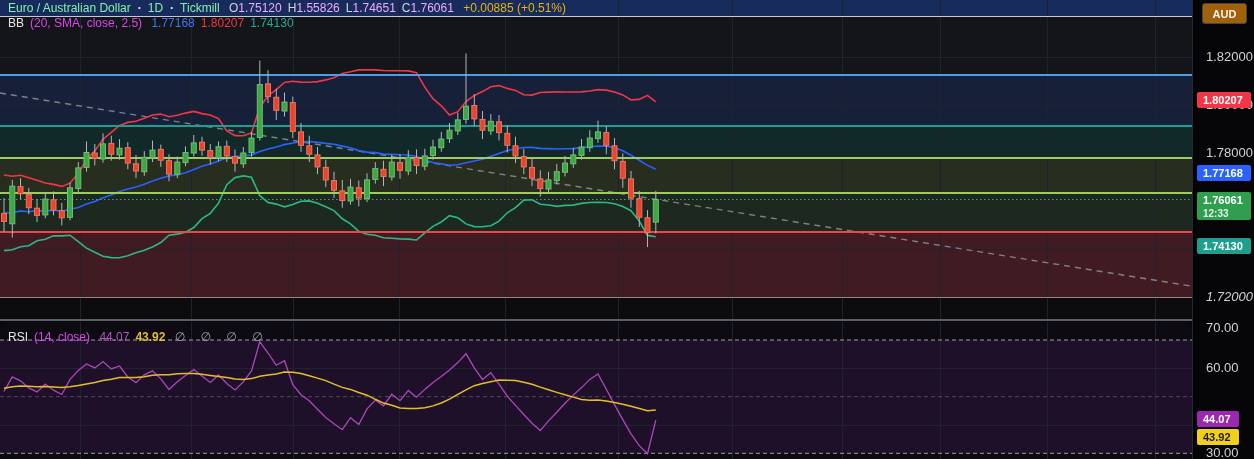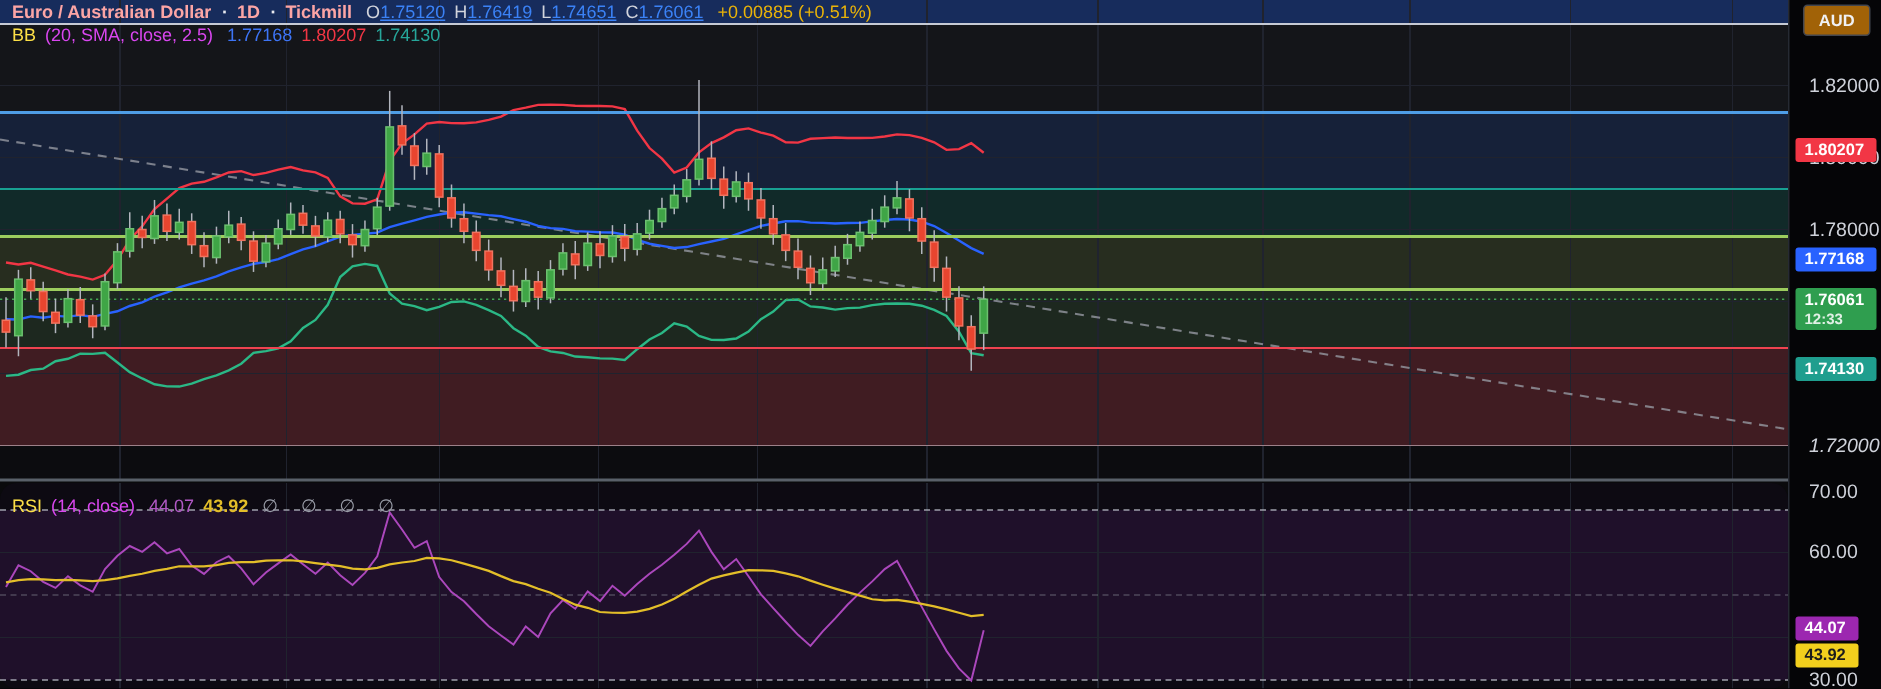--- a/index.html
+++ b/index.html
@@ -8,26 +8,26 @@
        -webkit-font-smoothing:antialiased;}
   #stage{position:absolute;inset:0;background:#0a0a0c;}
   #main-pane{position:absolute;left:0;top:0;width:1192px;height:320px;background:#141519;}
   #rsi-pane{position:absolute;left:0;top:322px;width:1192px;height:137px;background:#0d0a12;border-radius:11px;}
   #pane-separator{position:absolute;left:0;top:319px;width:1254px;height:2px;background:#596069;}
   #price-axis{position:absolute;left:1192px;top:0;width:62px;height:459px;background:#050507;
               border-left:1px solid #262a33;box-sizing:border-box;}
   svg{position:absolute;left:0;top:0;display:block;}
   .hdr{position:absolute;left:8px;z-index:30;font-size:12px;line-height:13px;white-space:nowrap;}
   .hdr span{margin-right:6px;}
-  .sym{color:#fca5a5;font-weight:bold;}
+  .sym{color:#86efac;font-weight:normal;}
   .sep{color:#e9eaef;font-weight:bold;margin:0 1px;}
   .oletter{color:#d2d4dc;margin-right:0 !important;}
-  .oval{color:#3b82f6;margin-right:7px;text-decoration:underline;}
+  .oval{color:#f0abfc;margin-right:7px;}
   .chg{color:#eab308;}
-  .iname{color:#fde047;text-align:right;}
+  .iname{color:#e5e5e5;text-align:right;}
   .iparams{color:#d946ef;}
   .v-basis{color:#3d74f5;}
   .v-upper{color:#f23645;}
   .v-lower{color:#26a69a;}
   .v-rsi{color:#b058c4;}
   .v-rsima{color:#e3be29;font-weight:bold;}
   .v-empty{color:#9a9da8;letter-spacing:6px;}
   .tick{position:absolute;left:13px;width:48px;height:16px;font-size:13px;line-height:16px;color:#cfd2da;z-index:1;}
   .plabel{position:absolute;left:4px;width:54px;height:16px;border-radius:2px;font-size:11px;line-height:16px;
           font-weight:bold;padding-left:6px;box-sizing:border-box;z-index:5;}
@@ -238,21 +238,21 @@
         <rect x="628.5" y="178.9" width="5" height="19.2" fill="#e8452f" stroke="#f0735f" stroke-width="1"></rect>
         <line x1="639.3" x2="639.3" y1="190.9" y2="226.9" stroke="#b2b5be" stroke-width="1"></line>
         <rect x="636.8" y="198.6" width="5" height="18.7" fill="#e8452f" stroke="#f0735f" stroke-width="1"></rect>
         <line x1="647.5" x2="647.5" y1="210.1" y2="247.1" stroke="#b2b5be" stroke-width="1"></line>
         <rect x="645.0" y="217.8" width="5" height="14.9" fill="#e8452f" stroke="#f0735f" stroke-width="1"></rect>
         <line x1="655.8" x2="655.8" y1="190.9" y2="233.4" stroke="#b2b5be" stroke-width="1"></line>
         <rect x="653.3" y="199.5" width="5" height="22.6" fill="#3fa546" stroke="#6cc06f" stroke-width="1"></rect>
       </svg>
     <div class="hdr" style="top:2px;">
       <span class="sym">Euro / Australian Dollar</span><span class="sep">·</span><span class="sym">1D</span><span class="sep">·</span><span class="sym">Tickmill</span>
-      <span class="oletter">O</span><span class="oval">1.75120</span><span class="oletter">H</span><span class="oval">1.76419</span><span class="oletter">L</span><span class="oval">1.74651</span><span class="oletter">C</span><span class="oval">1.76061</span>
+      <span class="oletter">O</span><span class="oval">1.75120</span><span class="oletter">H</span><span class="oval">1.55826</span><span class="oletter">L</span><span class="oval">1.74651</span><span class="oletter">C</span><span class="oval">1.76061</span>
       <span class="chg">+0.00885 (+0.51%)</span>
     </div>
     <div class="hdr" style="top:17px;">
       <span class="iname">BB</span><span class="iparams">(20, SMA, close, 2.5)</span>
       <span class="v-basis">1.77168</span><span class="v-upper">1.80207</span><span class="v-lower">1.74130</span>
     </div>
   </div>
 
   <div id="rsi-pane">
     <svg id="rsi-svg" width="1192" height="137">

